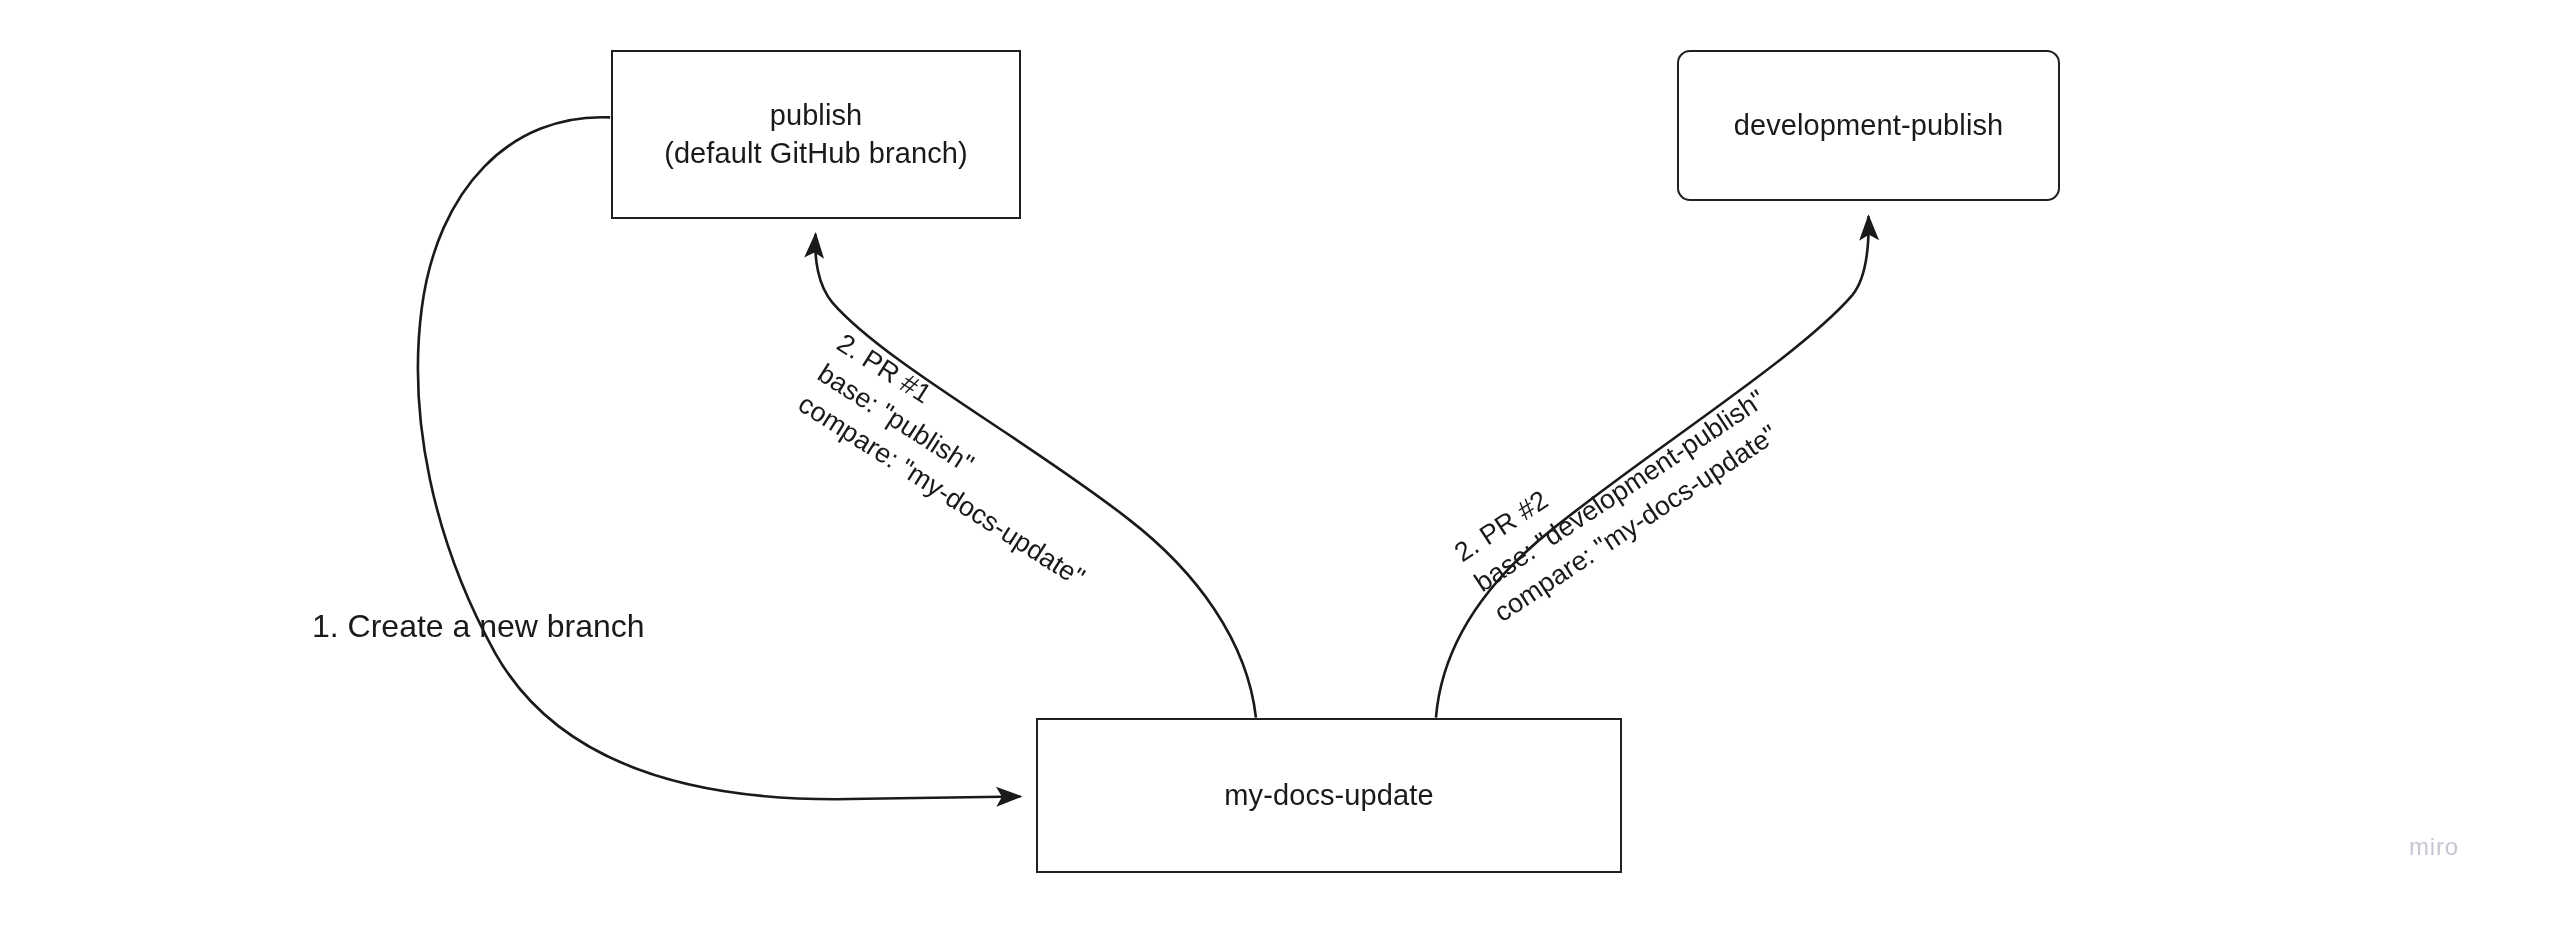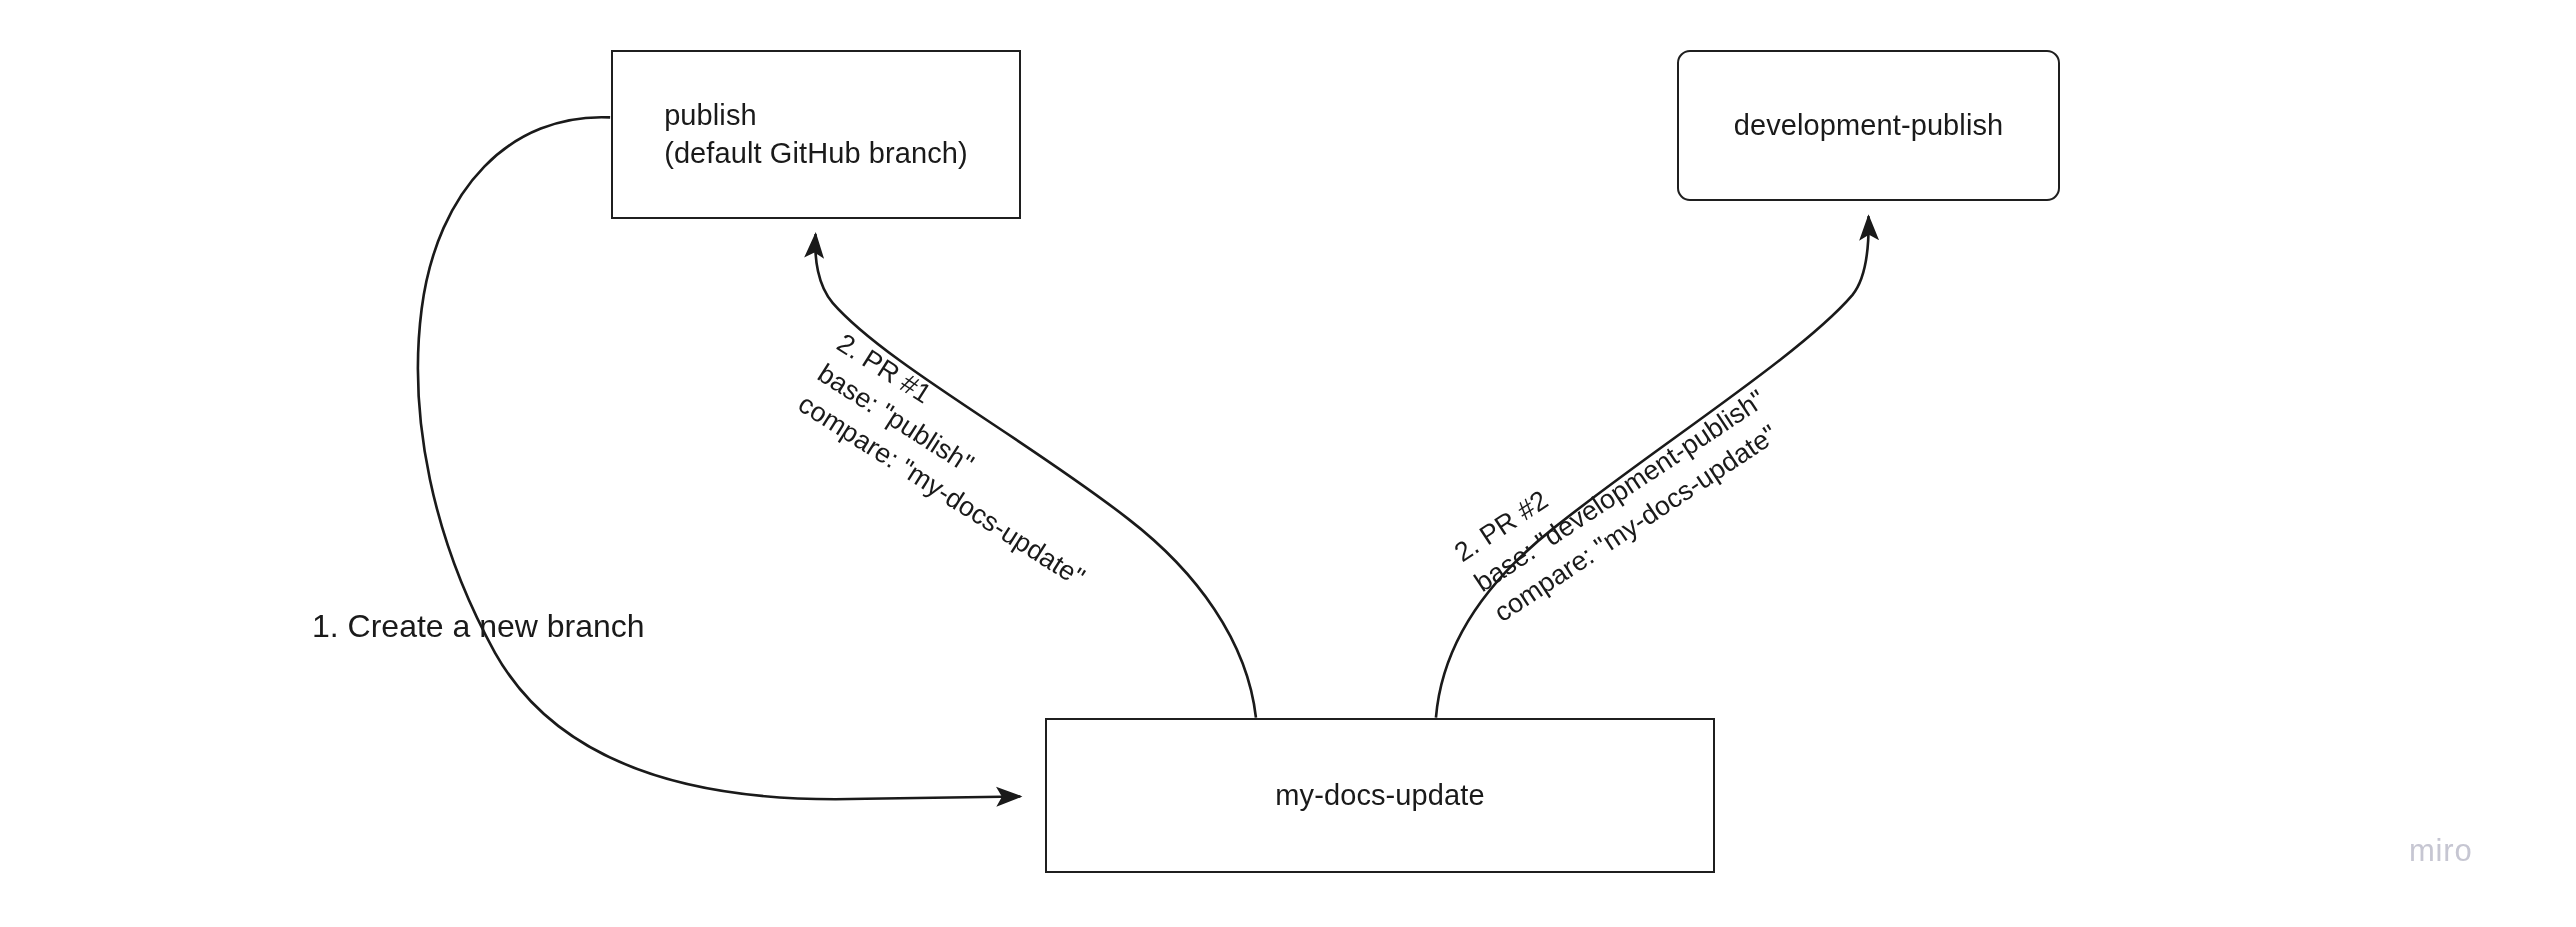--- a/index.html
+++ b/index.html
@@ -27,21 +27,21 @@
     height: 927px;
   }
   .node {
     position: absolute;
     box-sizing: border-box;
     border: 2.3px solid #1f1f1f;
     background: #ffffff;
     display: flex;
     align-items: center;
     justify-content: center;
-    text-align: left;
+    text-align: center;
   }
   .node-label {
     font-size: 29px;
     line-height: 1.30;
     color: #1a1a1a;
     white-space: pre-line;
     letter-spacing: 0.1px;
   }
   #node-publish {
     left: 611px;
@@ -52,23 +52,22 @@
   #node-development-publish {
     left: 1677px;
     top: 50px;
     width: 383px;
     height: 151px;
     border-radius: 13px;
   }
   #node-my-docs-update {
     left: 1036px;
     top: 718px;
-    width: 670px;
+    width: 586px;
     height: 155px;
-    margin-left: 9px;
   }
   .edge-label {
     position: absolute;
     font-size: 27px;
     line-height: 1.33;
     color: #1a1a1a;
     white-space: pre-line;
     transform-origin: 0 0;
   }
   #label-create-branch {
@@ -86,21 +85,21 @@
   #label-pr-2 {
     left: 1448px;
     top: 541px;
     transform: rotate(-33.5deg);
     text-align: left;
   }
   #watermark-miro {
     position: absolute;
     left: 2409px;
     top: 833px;
-    font-size: 31px;
+    font-size: 24px;
     letter-spacing: 0.8px;
     color: #c6c6d2;
     font-weight: 400;
   }
 </style>
 </head>
 <body>
 
 <div id="canvas">
 

